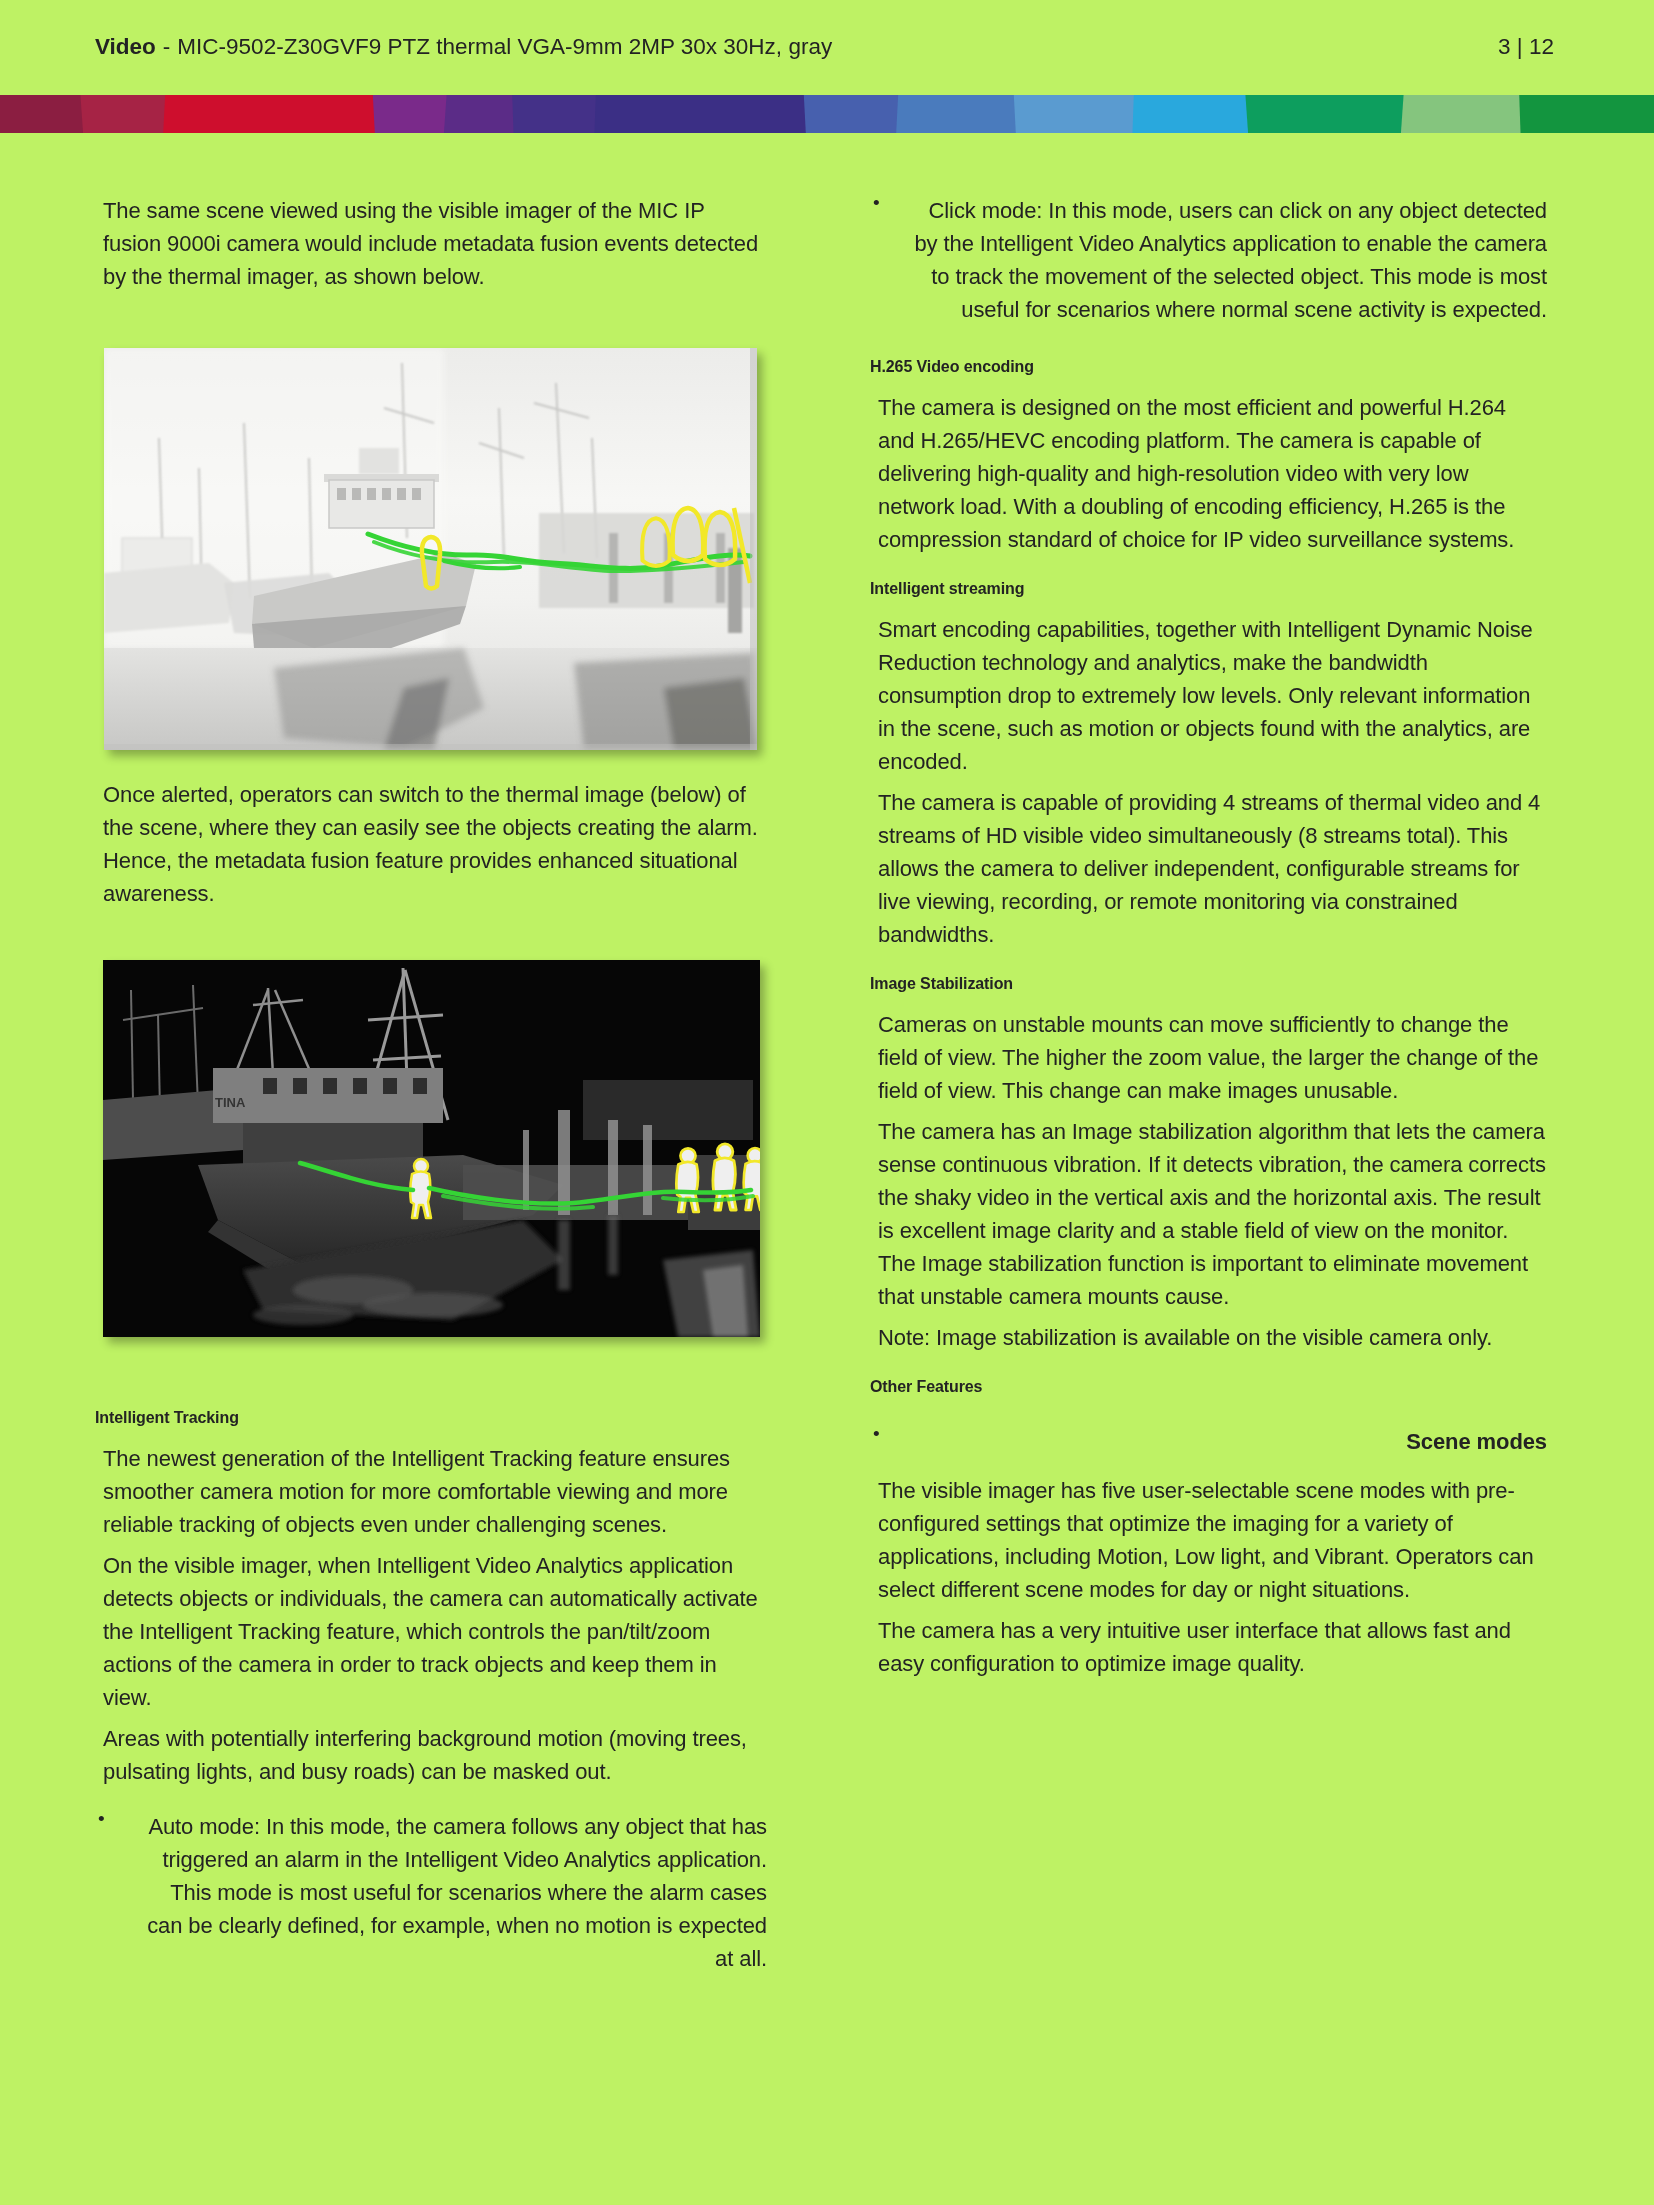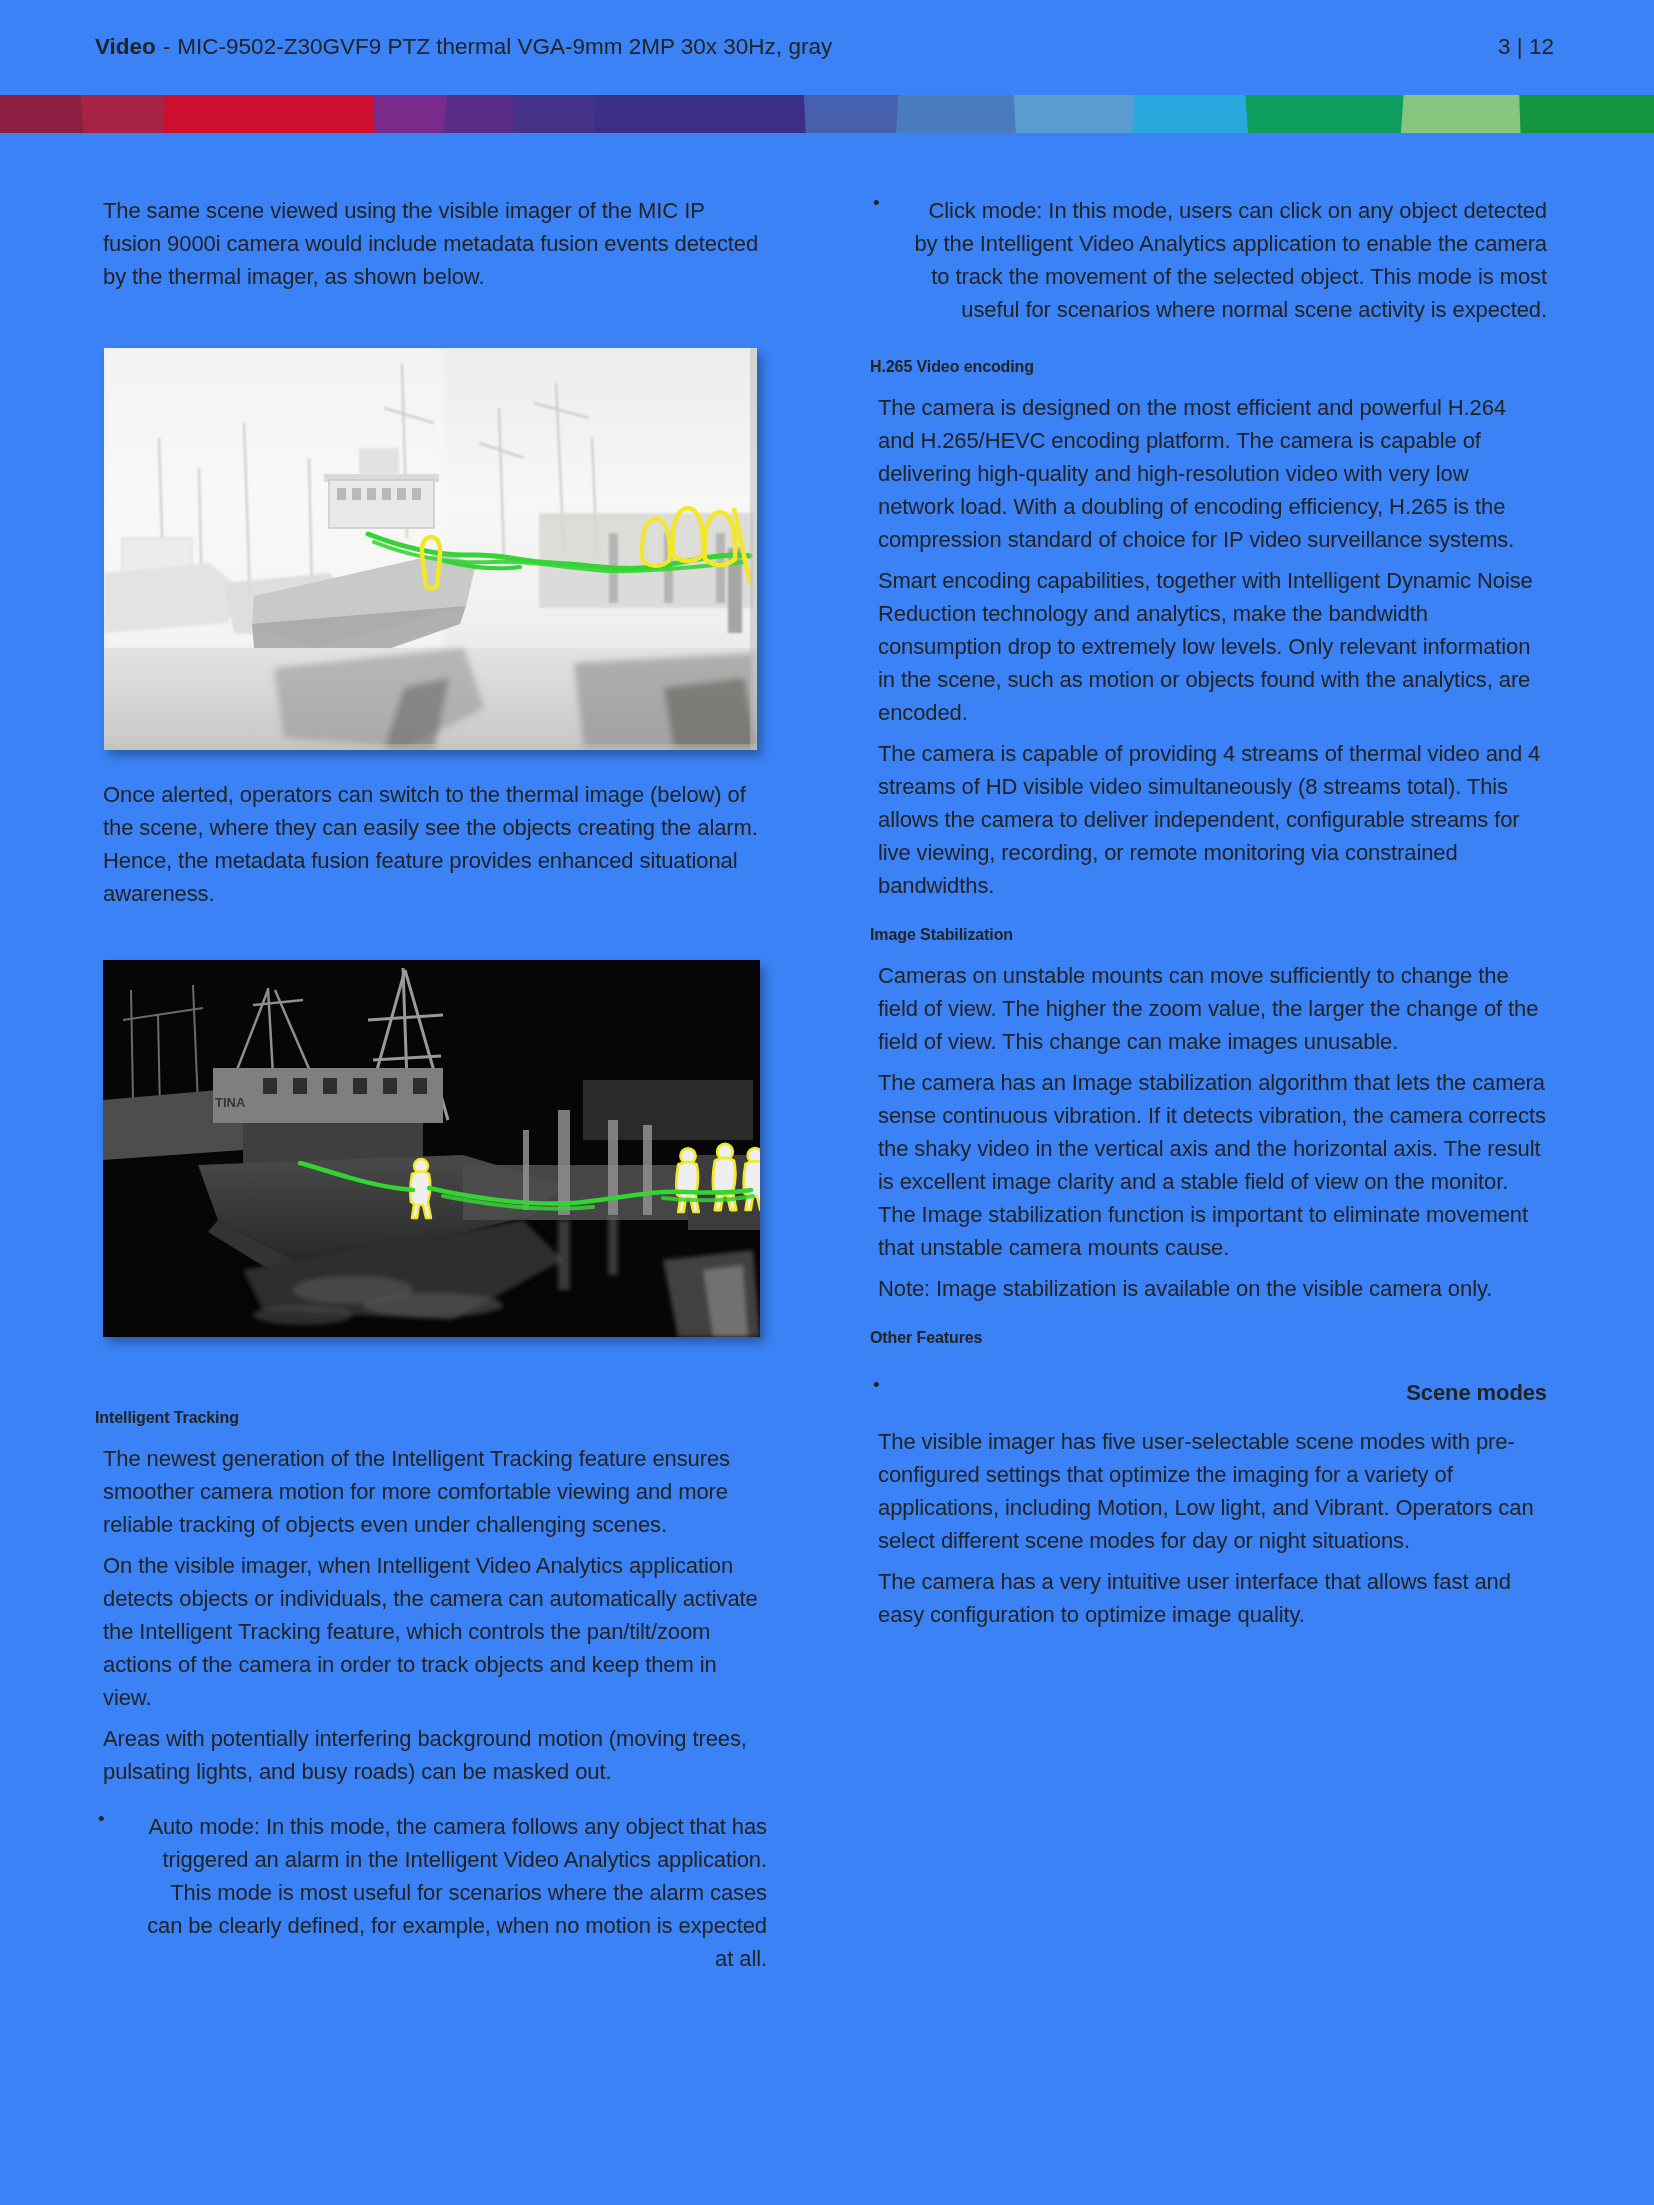--- a/index.html
+++ b/index.html
@@ -1,17 +1,17 @@
 <!DOCTYPE html>
 <html style="--trail: #35d435; --outline: #f2e829;"><head>
 <meta charset="utf-8">
 <style>
   html,body{margin:0;padding:0;background:#ffffff;}
   .page{
-    position:relative; width:1654px; height:2205px; background:#3b82f6;
+    position:relative; width:1654px; height:2205px; background:#bef264;
     font-family:"Liberation Sans", sans-serif; color:#232323; overflow:hidden;
   }
   
   .header{
     position:absolute; top:33px; left:95px; width:1459px;
     display:flex; align-items:baseline; font-size:22.5px; line-height:28px;
   }
   .header .bold{font-weight:bold;}
   .header .sep{margin:0 7px;}
   .header .spacer{flex:1;}
@@ -269,20 +269,21 @@
     <section class="col-right">
 
       <div class="bullet-row">
         <span class="dot">•</span>
         <p class="body">Click mode: In this mode, users can click on any object detected by the Intelligent Video Analytics application to enable the camera to track the movement of the selected object. This mode is most useful for scenarios where normal scene activity is expected.</p>
       </div>
 
       <h3 class="h">H.265 Video encoding</h3>
       <p class="body">The camera is designed on the most efficient and powerful H.264 and H.265/HEVC encoding platform. The camera is capable of delivering high-quality and high-resolution video with very low network load. With a doubling of encoding efficiency, H.265 is the compression standard of choice for IP video surveillance systems.</p>
 
+      <h3 class="h">Intelligent streaming</h3>
       <p class="body">Smart encoding capabilities, together with Intelligent Dynamic Noise Reduction technology and analytics, make the bandwidth consumption drop to extremely low levels. Only relevant information in the scene, such as motion or objects found with the analytics, are encoded.</p>
       <p class="body">The camera is capable of providing 4 streams of thermal video and 4 streams of HD visible video simultaneously (8 streams total). This allows the camera to deliver independent, configurable streams for live viewing, recording, or remote monitoring via constrained bandwidths.</p>
 
       <h3 class="h">Image Stabilization</h3>
       <p class="body">Cameras on unstable mounts can move sufficiently to change the field of view. The higher the zoom value, the larger the change of the field of view. This change can make images unusable.</p>
       <p class="body">The camera has an Image stabilization algorithm that lets the camera sense continuous vibration. If it detects vibration, the camera corrects the shaky video in the vertical axis and the horizontal axis. The result is excellent image clarity and a stable field of view on the monitor. The Image stabilization function is important to eliminate movement that unstable camera mounts cause.</p>
       <p class="body">Note: Image stabilization is available on the visible camera only.</p>
 
       <h3 class="h">Other Features</h3>
 

